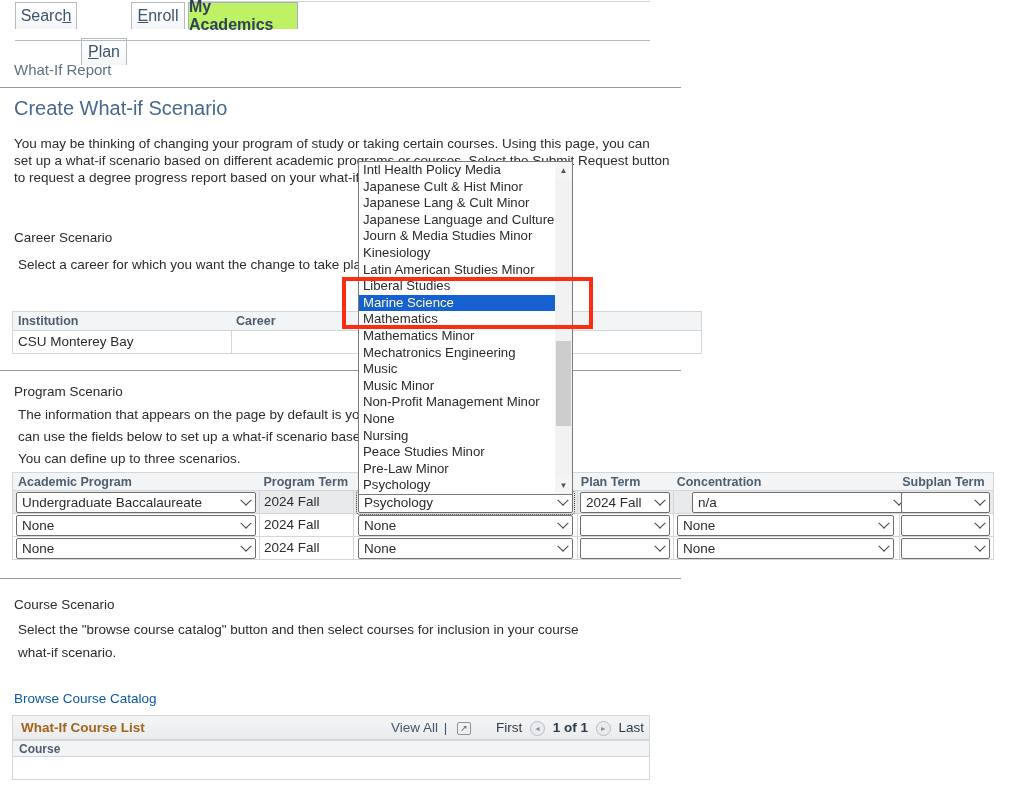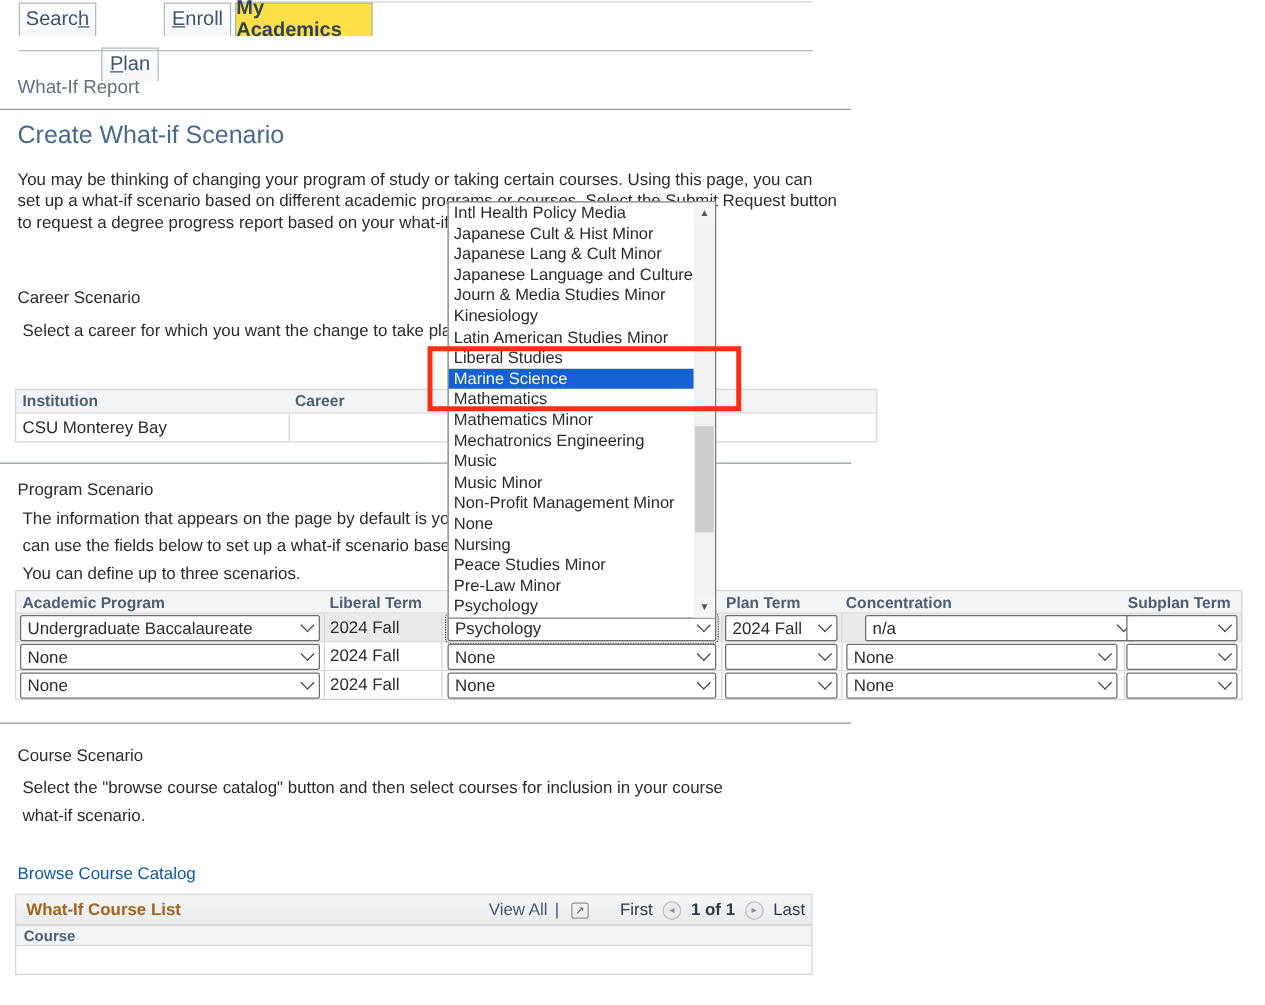--- a/index.html
+++ b/index.html
@@ -16,21 +16,21 @@
   }
   *{margin:0;padding:0;box-sizing:border-box;}
   body{background:#fff;font-family:"Liberation Sans","DejaVu Sans",sans-serif;color:#2b2b2b;}
   #app{position:relative;width:1012px;height:804px;background:#fff;overflow:hidden;font-size:13.5px;}
   .abs{position:absolute;white-space:nowrap;}
   .rule{position:absolute;height:1px;background:var(--rule);}
   
   .tab{position:absolute;top:2px;height:27px;display:flex;align-items:center;justify-content:center;
        border:1px solid #b3bac1;border-bottom:none;background:linear-gradient(#ffffff,#f4f6f8);
        color:#3f536b;font-size:16px;cursor:default;}
-  .tab.active{background:#fde047;color:#2f4358;font-weight:bold;border-color:#a8b2bc;}
+  .tab.active{background:#bef264;color:#2f4358;font-weight:bold;border-color:#a8b2bc;}
   .tab .key{text-decoration:underline;}
   #tabline{position:absolute;top:40px;left:15px;width:635px;height:1px;background:#b3bac1;}
   
   .sel{position:absolute;height:21px;background:#fff;border:1px solid #6e6e6e;border-radius:2px;
        display:flex;align-items:center;justify-content:space-between;padding:0 5px;font-size:13.5px;color:#2b2b2b;}
   .sel .val{overflow:hidden;white-space:nowrap;}
   .chev{width:8px;height:8px;border-right:1.6px solid #444;border-bottom:1.6px solid #444;
         transform:rotate(45deg) translate(-2px,-2px);flex:0 0 auto;margin-left:6px;}
   .sel.focus{outline:1px dotted #333;outline-offset:1px;}
   
@@ -103,21 +103,21 @@
 
   <div class="rule" style="left:0;top:370px;width:681px;"></div>
 
   <div class="abs" style="left:14px;top:384px;">Program Scenario</div>
   <div class="abs" style="left:18px;top:407px;">The information that appears on the page by default is your cu</div>
   <div class="abs" style="left:18px;top:429px;">can use the fields below to set up a what-if scenario based on</div>
   <div class="abs" style="left:18px;top:451px;">You can define up to three scenarios.</div>
 
   <div class="thead" style="left:12px;top:472px;width:982px;height:19px;">
     <span style="padding-left:5px;width:246px;">Academic Program</span>
-    <span style="padding-left:5px;width:94px;">Liberal Term</span>
+    <span style="padding-left:5px;width:94px;">Program Term</span>
     <span style="width:224px;"></span>
     <span style="padding-left:5px;width:96px;">Plan Term</span>
     <span style="padding-left:5px;width:226px;">Concentration</span>
     <span style="padding-left:5px;width:96px;">Subplan Term</span>
   </div>
 
   <div class="trow" style="left:12px;top:491px;width:982px;height:23px;background:#e9eaec;">
     <span class="cellsep" style="left:246px;"></span>
     <span class="cellsep" style="left:340px;"></span>
     <span class="cellsep" style="left:564px;"></span>

